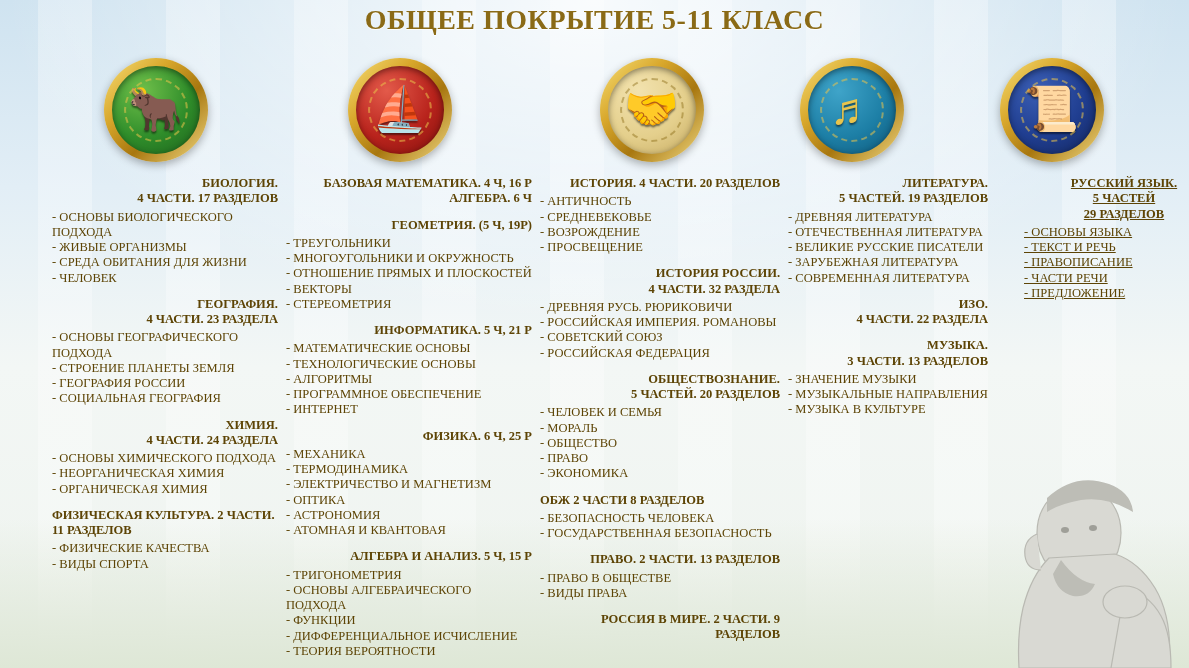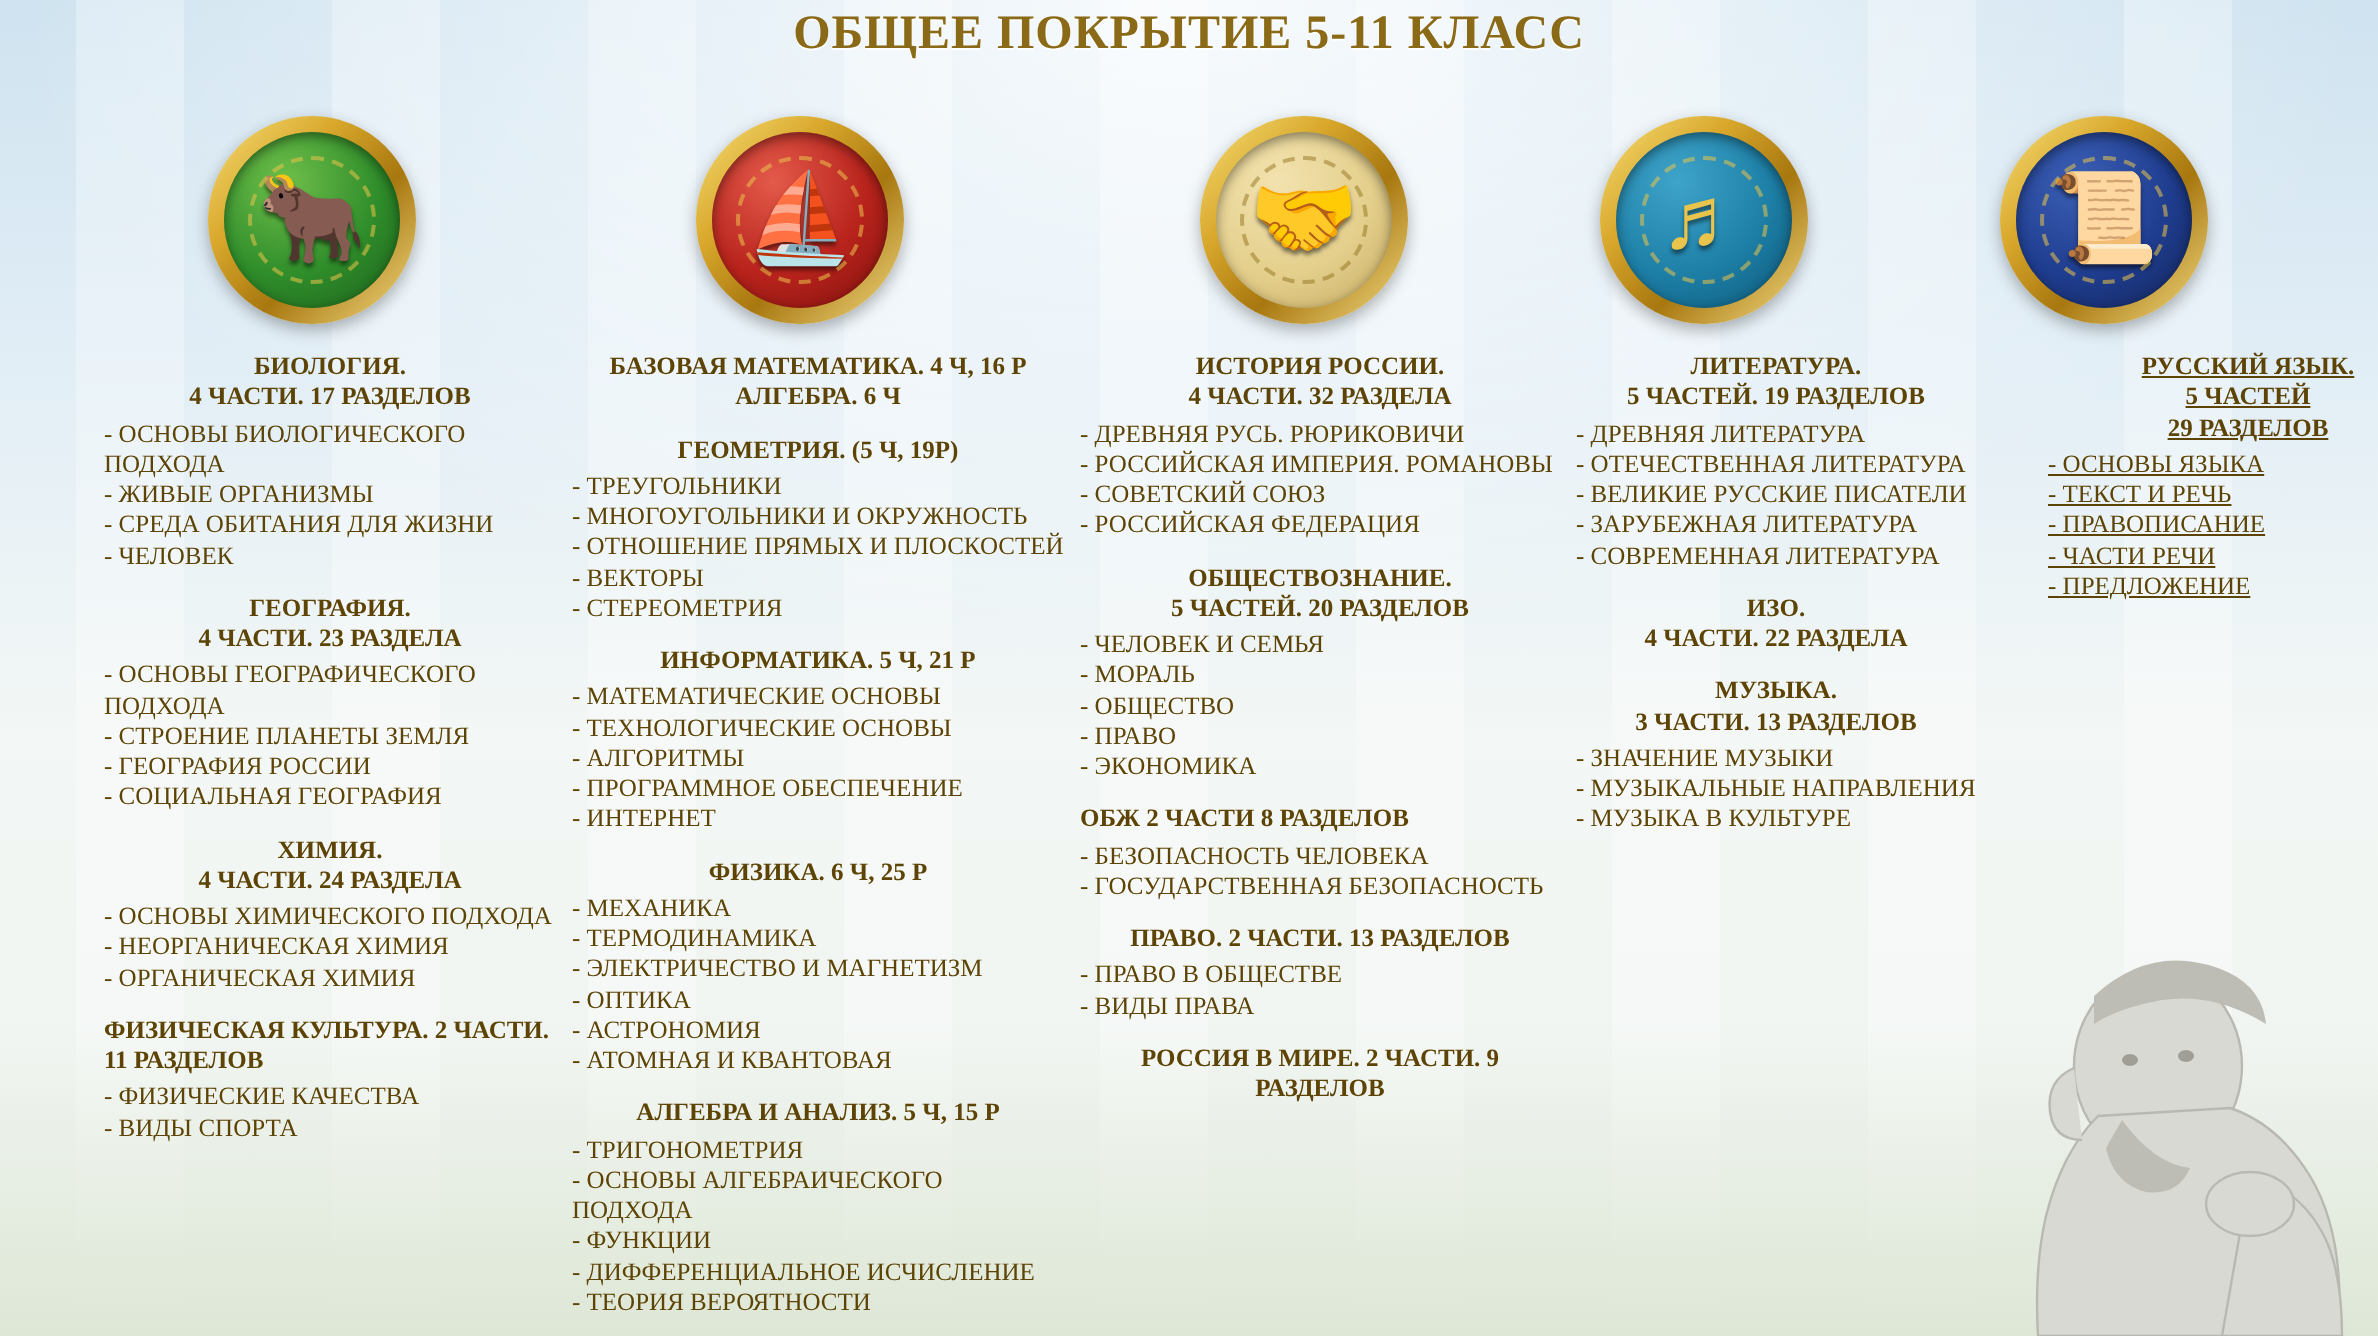--- a/index.html
+++ b/index.html
@@ -36,21 +36,21 @@
     background:linear-gradient(to bottom, rgba(233,240,231,0) 0%, rgba(226,234,220,.9) 70%, rgba(222,231,214,1) 100%);
   }
   
   .statue{
     position:absolute;right:0;bottom:0;width:260px;height:230px;
     pointer-events:none;
   }
   
   .title{
     position:absolute;top:4px;left:0;right:0;text-align:center;
-    font-size:24px;font-weight:bold;letter-spacing:.5px;
+    font-size:28px;font-weight:bold;letter-spacing:.5px;
     color:#8a6a16;
     text-shadow:0 1px 0 rgba(255,255,255,.85);
   }
   
   .medal{
     position:absolute;width:104px;height:104px;border-radius:50%;
     box-shadow:0 3px 8px rgba(0,0,0,.30);
   }
   .medal .ring{
     position:absolute;inset:0;border-radius:50%;
@@ -67,21 +67,21 @@
   .m-lit   .inner{background:radial-gradient(circle at 35% 28%, #3fa4c9 0%, #1d7fa6 55%, #0d5576 100%);}
   .m-rus   .inner{background:radial-gradient(circle at 35% 28%, #3b5fb5 0%, #1f3d8f 55%, #132458 100%);}
   .medal .glyph{font-size:44px;line-height:1;color:#e9c44c;text-shadow:0 2px 2px rgba(0,0,0,.5);}
   .m-hist .glyph{color:#8a6a16;}
   .wreath{position:absolute;inset:12px;border-radius:50%;border:2px dashed rgba(233,196,76,.55);}
   .m-hist .wreath{border-color:rgba(138,106,22,.45);}
   
   .col{position:absolute;top:176px;color:#5d4405;}
   .blk{margin-bottom:11px;}
   .blk h3{
-    margin:0 0 3px 0;font-size:12.5px;font-weight:bold;text-align:center;
+    margin:0 0 3px 0;font-size:12.5px;font-weight:bold;text-align:right;
     line-height:1.22;color:#5d4405;
   }
   .blk h3.left{text-align:left;}
   .blk ul{margin:0;padding:0;list-style:none;}
   .blk li{
     font-size:12.5px;line-height:1.22;color:#5d4405;white-space:nowrap;
   }
   .blk li.wrap{white-space:normal;}
   .c1{left:52px;width:226px;}
   .c2{left:286px;width:246px;}
@@ -231,20 +231,29 @@
         <li class="wrap">- ТРИГОНОМЕТРИЯ</li>
         <li class="wrap">- ОСНОВЫ АЛГЕБРАИЧЕСКОГО ПОДХОДА</li>
         <li class="wrap">- ФУНКЦИИ</li>
         <li class="wrap">- ДИФФЕРЕНЦИАЛЬНОЕ ИСЧИСЛЕНИЕ</li>
         <li class="wrap">- ТЕОРИЯ ВЕРОЯТНОСТИ</li>
       </ul>
     </div>
   </div>
 <div class="col c3">
     <div class="blk">
+      <h3>ИСТОРИЯ.  4 ЧАСТИ. 20 РАЗДЕЛОВ</h3>
+      <ul>
+        <li class="wrap">- АНТИЧНОСТЬ</li>
+        <li class="wrap">- СРЕДНЕВЕКОВЬЕ</li>
+        <li class="wrap">- ВОЗРОЖДЕНИЕ</li>
+        <li class="wrap">- ПРОСВЕЩЕНИЕ</li>
+      </ul>
+    </div>
+    <div class="blk">
       <h3>ИСТОРИЯ РОССИИ.<br>4 ЧАСТИ. 32 РАЗДЕЛА</h3>
       <ul>
         <li class="wrap">- ДРЕВНЯЯ РУСЬ. РЮРИКОВИЧИ</li>
         <li class="wrap">- РОССИЙСКАЯ ИМПЕРИЯ. РОМАНОВЫ</li>
         <li class="wrap">- СОВЕТСКИЙ СОЮЗ</li>
         <li class="wrap">- РОССИЙСКАЯ ФЕДЕРАЦИЯ</li>
       </ul>
     </div>
     <div class="blk">
       <h3>ОБЩЕСТВОЗНАНИЕ.<br>5 ЧАСТЕЙ. 20 РАЗДЕЛОВ</h3>

